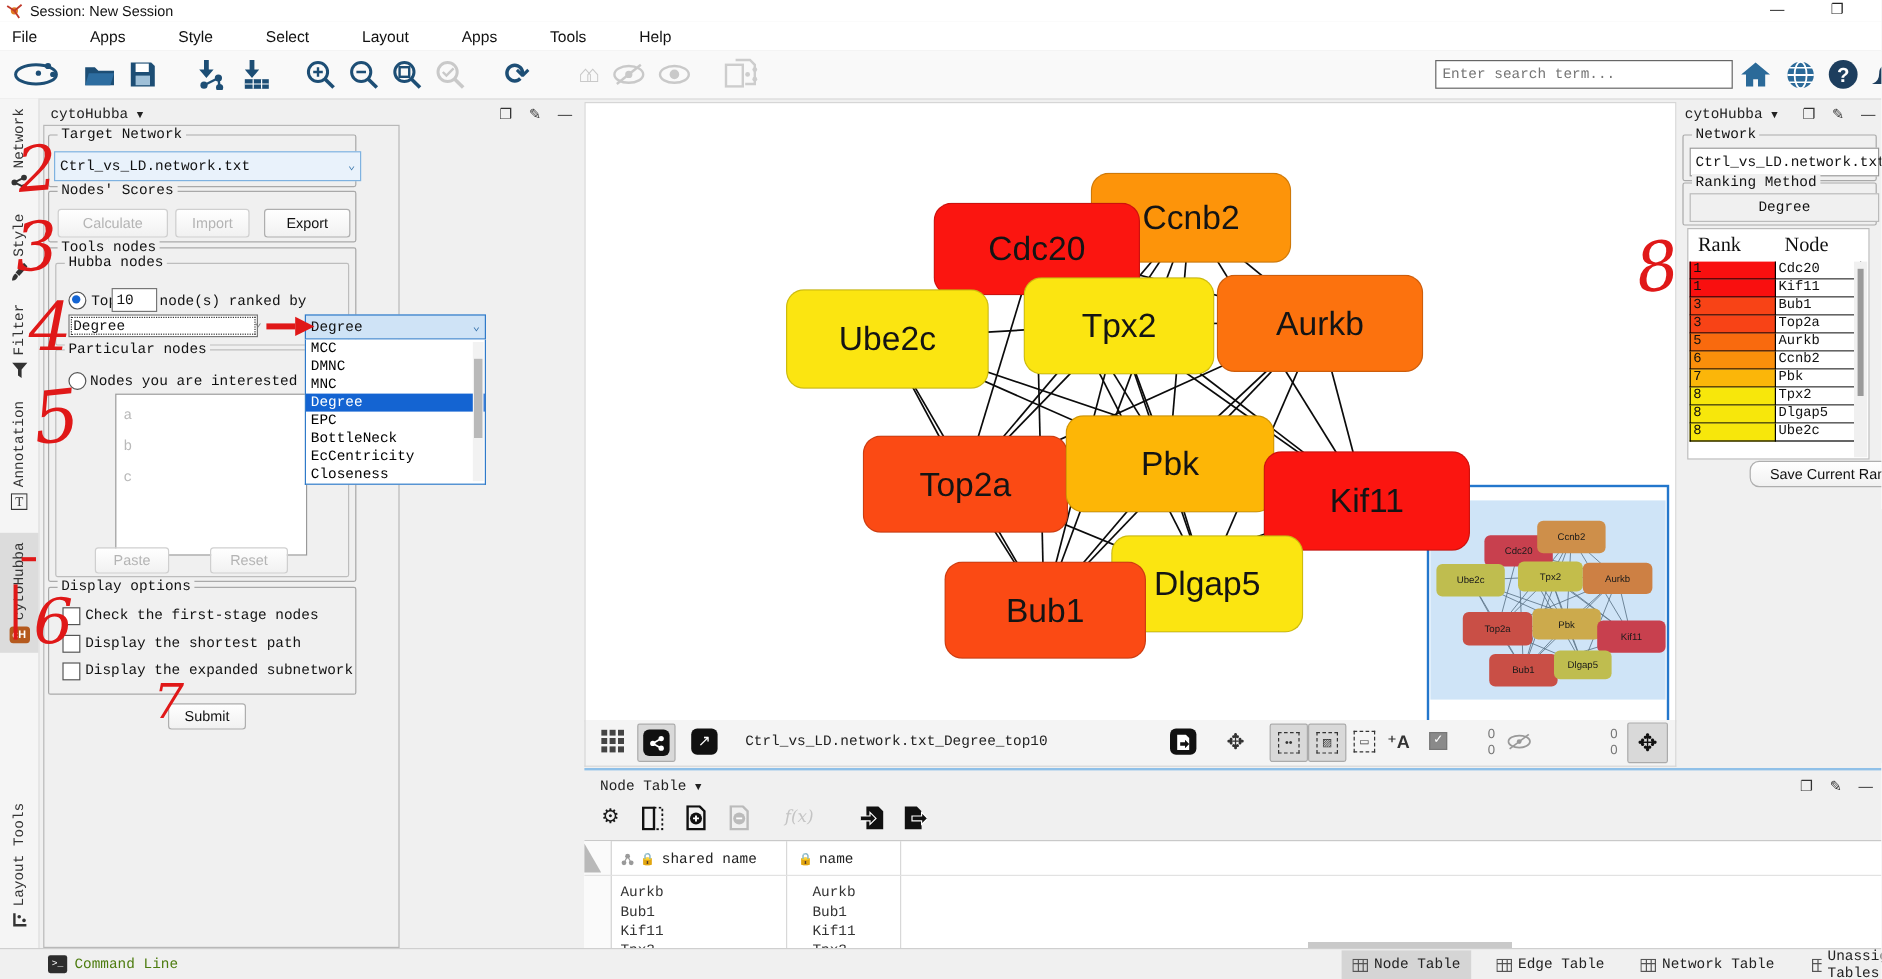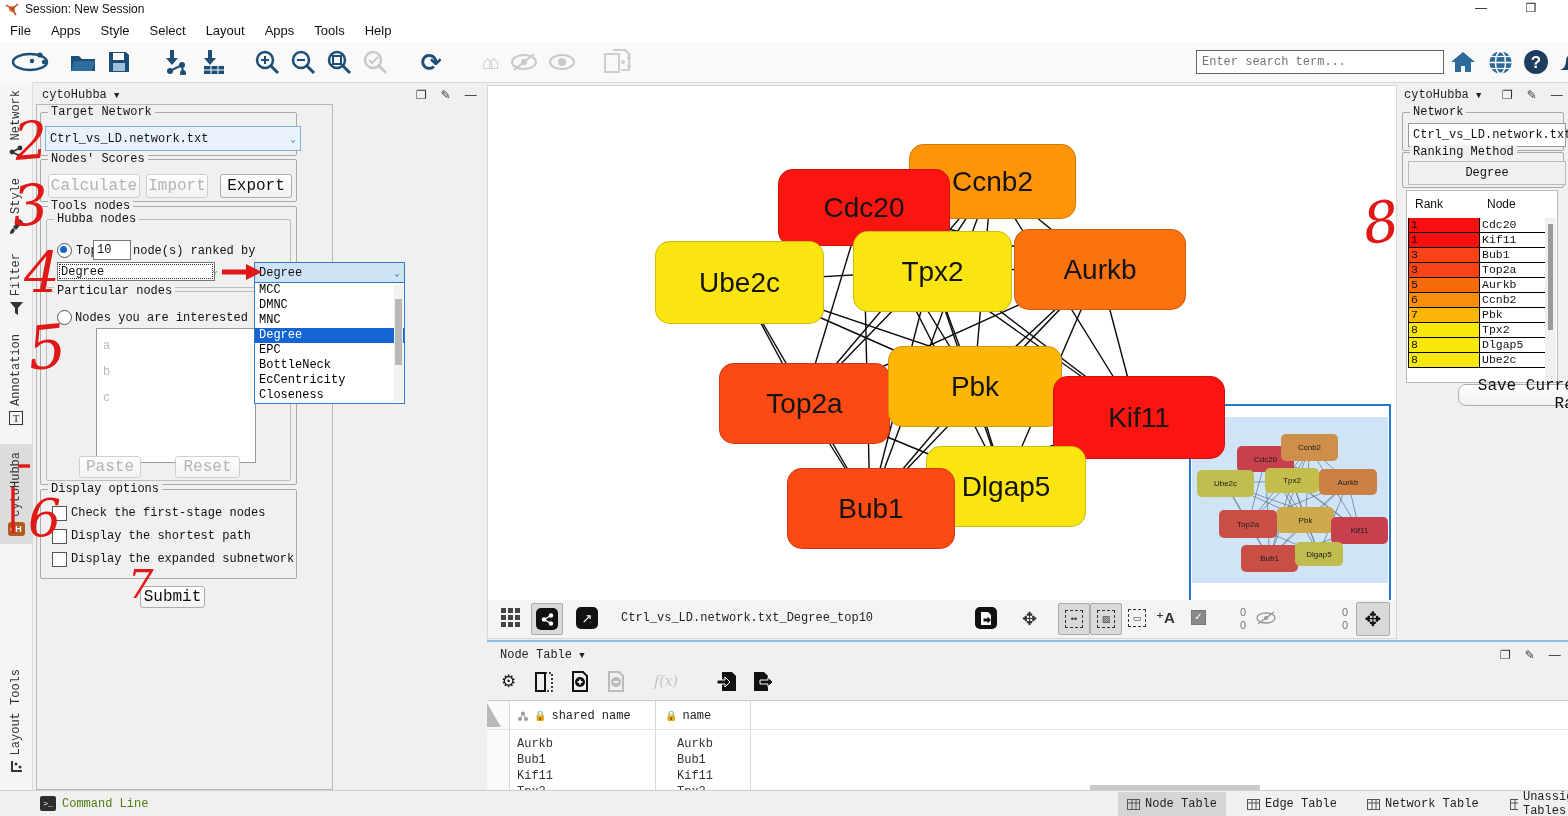--- a/index.html
+++ b/index.html
@@ -4,21 +4,21 @@
 <style>
   html,body{margin:0;padding:0;}
   .mono{font-family:"Liberation Mono","DejaVu Sans Mono",monospace;}
   .app{position:relative;width:1568px;height:816px;background:#f0f0f0;overflow:hidden;
        font-family:"Liberation Sans","DejaVu Sans",sans-serif;font-size:12px;color:#111;}
   
   .titlebar{position:absolute;left:0;top:0;width:1568px;height:18px;background:#ffffff;display:flex;align-items:center;}
   .titlebar .ttl{font-size:12px;margin-left:6px;}
   .wctrl{position:absolute;top:1px;width:30px;height:16px;text-align:center;font-size:12px;color:#222;cursor:default;}
   
-  .menubar{position:absolute;left:0;top:18px;width:1568px;height:24px;background:#ffffff;border-bottom:1px solid #e0e0e0;display:flex;align-items:center;}
+  .menubar{position:absolute;left:0;top:18px;width:1568px;height:24px;background:#ffffff;border-bottom:1px solid #e0e0e0;display:flex;align-items:center;gap:24px;}
   .menubar .mi{padding:3px 10px;font-size:13px;color:#111;}
   
   .toolbar{position:absolute;left:0;top:42px;width:1568px;height:40px;background:#f9f9f9;border-bottom:1px solid #d8d8d8;}
   .tbi{position:absolute;top:4px;height:32px;display:flex;align-items:center;justify-content:center;color:#1d4e75;}
   .tbi.dis{color:#c9c9c9;}
   .searchbox{position:absolute;left:1196px;top:8px;width:236px;height:22px;border:1px solid #666;background:#fff;
              font-family:"Liberation Mono","DejaVu Sans Mono",monospace;font-size:12px;padding:0 5px;color:#333;}
   
   .vtabs{position:absolute;left:0;top:82px;width:32px;height:708px;background:#f5f5f5;border-right:1px solid #ddd;display:flex;flex-direction:column;align-items:center;}
   .vtab{width:32px;display:flex;flex-direction:column;align-items:center;padding:8px 0;gap:5px;}
@@ -29,21 +29,21 @@
             font-size:9px;line-height:14px;text-align:center;font-weight:bold;}
   .vtab-spacer{margin-top:auto;}
   
   .phead{position:absolute;font-family:"Liberation Mono","DejaVu Sans Mono",monospace;font-size:12px;color:#222;}
   .phead .dn{font-size:9px;}
   .pico{position:absolute;display:flex;gap:14px;color:#333;font-size:12px;align-items:center;}
   .grp{position:absolute;border:1px solid #a9a9a9;border-radius:2px;}
   .grp .cap{position:absolute;top:-8px;left:7px;background:#f0f0f0;padding:0 3px;
             font-family:"Liberation Mono","DejaVu Sans Mono",monospace;font-size:12px;color:#111;white-space:nowrap;}
   .btn{position:absolute;background:linear-gradient(#ffffff,#f1f1f1);border:1px solid #aeaeae;border-radius:3px;
-       font-family:Liberation Mono, monospace;font-size:16px;color:#111;
+       font-family:Liberation Sans, sans-serif;font-size:12px;color:#111;
        display:flex;align-items:center;justify-content:center;cursor:default;text-align:right;}
   .btn.dis{color:#b4b4b4;border-color:#cfcfcf;}
   .cbx{position:absolute;width:13px;height:13px;border:1px solid #555;background:#fff;}
   .rad{position:absolute;width:13px;height:13px;border:1px solid #555;border-radius:50%;background:#fff;}
   .rad.on::after{content:"";position:absolute;left:2px;top:2px;width:7px;height:7px;border-radius:50%;background:#1464d2;}
   .mlab{position:absolute;font-family:"Liberation Mono","DejaVu Sans Mono",monospace;font-size:12px;color:#111;white-space:nowrap;}
   
   .left-content{position:absolute;left:36px;top:104px;width:295px;height:684px;border:1px solid #b8b8b8;background:#f0f0f0;}
   .combo{position:absolute;background:#e9f2fb;border:1px solid #7fb2e0;display:flex;align-items:center;
          font-family:"Liberation Mono","DejaVu Sans Mono",monospace;font-size:12px;padding:0 4px;color:#111;}
@@ -75,21 +75,21 @@
   .tgl{position:absolute;width:30px;height:30px;top:3px;display:flex;align-items:center;justify-content:center;border-radius:2px;}
   .tgl.on{background:#d9d9d9;border:1px solid #ababab;}
   .dash-sq{width:16px;height:16px;border:1px dashed #333;display:flex;align-items:center;justify-content:center;font-size:9px;color:#333;}
   .cv-title{position:absolute;left:133px;top:11px;font-family:"Liberation Mono","DejaVu Sans Mono",monospace;font-size:12px;color:#222;}
   .cnum{position:absolute;font-size:11px;color:#777;line-height:13px;text-align:right;width:20px;}
   
   .rgrp-box{position:absolute;background:#fff;border:1px solid #999;font-family:"Liberation Mono","DejaVu Sans Mono",monospace;
             font-size:12px;display:flex;align-items:center;padding:0 4px;}
   .rank-wrap{position:absolute;left:1406px;top:190px;width:150px;height:191px;background:#fff;border:1px solid #bbb;}
   .rank-hd{position:absolute;top:0;height:26px;display:flex;align-items:center;
-           font-family:Liberation Sans, sans-serif;font-size:12px;}
+           font-family:Liberation Serif, serif;font-size:17px;}
   .rank-row{position:absolute;left:1px;height:15px;display:flex;font-family:"Liberation Mono","DejaVu Sans Mono",monospace;font-size:11.5px;}
   .rank-c{width:68px;border:1px solid #000;border-top:none;padding-left:2px;line-height:14px;}
   .node-c{width:68px;border:1px solid #000;border-top:none;border-left:none;padding-left:2px;line-height:14px;background:#fff;}
   .rank-sb{position:absolute;right:1px;top:27px;bottom:1px;width:11px;background:#f0f0f0;}
   .rank-sb .th{position:absolute;left:3px;width:5px;top:6px;height:106px;background:#9a9a9a;}
   
   .nt-panel{position:absolute;left:487px;top:640px;width:1081px;height:150px;background:#f0f0f0;border-top:2px solid #8fc0e8;}
   .nt-table{position:absolute;left:0;top:58px;right:0;bottom:0;background:#fff;border-top:1px solid #c9c9c9;}
   .nt-colhd{position:absolute;top:2px;height:26px;display:flex;align-items:center;gap:5px;
             font-family:"Liberation Mono","DejaVu Sans Mono",monospace;font-size:12px;color:#222;}

